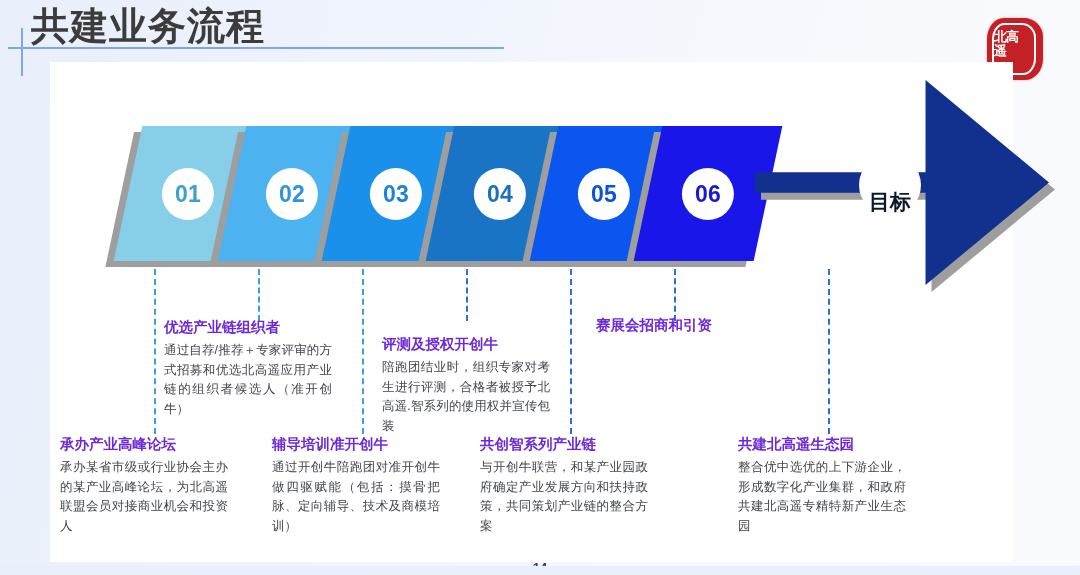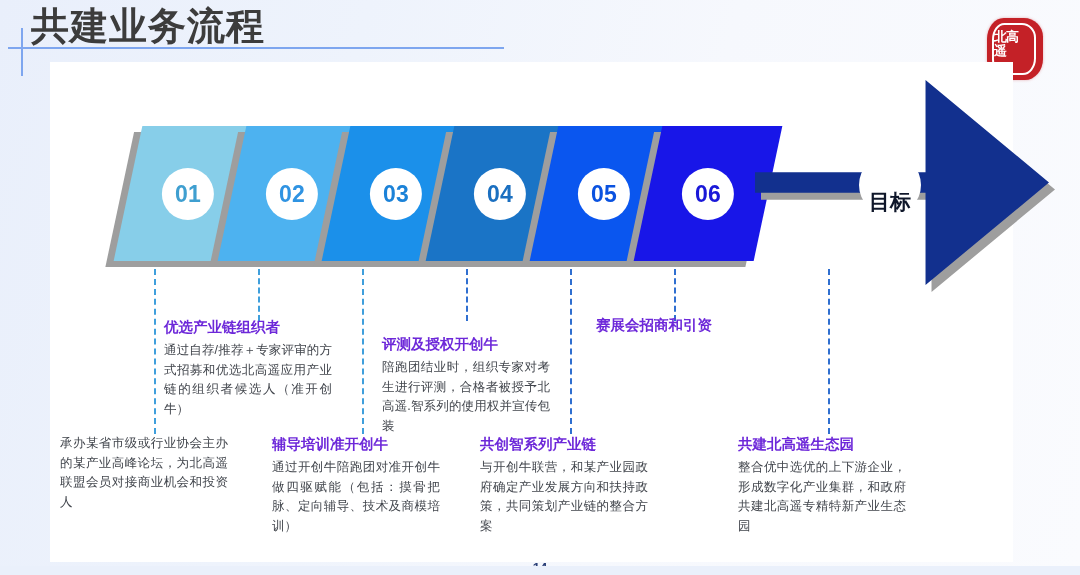--- a/index.html
+++ b/index.html
@@ -199,20 +199,21 @@
     </div>
     <div class="tb" style="left:332px;top:255px;margin-top:17px;">
       <div class="t">评测及授权开创牛</div>
       <div class="d">陪跑团结业时，组织专家对考生进行评测，合格者被授予北高遥.智系列的使用权并宣传包装</div>
     </div>
     <div class="tb" style="left:546px;top:253px;">
       <div class="t">赛展会招商和引资</div>
     </div>
 
     <div class="tb" style="left:10px;top:372px;">
+      <div class="t">承办产业高峰论坛</div>
       <div class="d">承办某省市级或行业协会主办的某产业高峰论坛，为北高遥联盟会员对接商业机会和投资人</div>
     </div>
     <div class="tb" style="left:222px;top:372px;">
       <div class="t">辅导培训准开创牛</div>
       <div class="d">通过开创牛陪跑团对准开创牛做四驱赋能（包括：摸骨把脉、定向辅导、技术及商模培训）</div>
     </div>
     <div class="tb" style="left:430px;top:372px;">
       <div class="t">共创智系列产业链</div>
       <div class="d">与开创牛联营，和某产业园政府确定产业发展方向和扶持政策，共同策划产业链的整合方案</div>
     </div>

